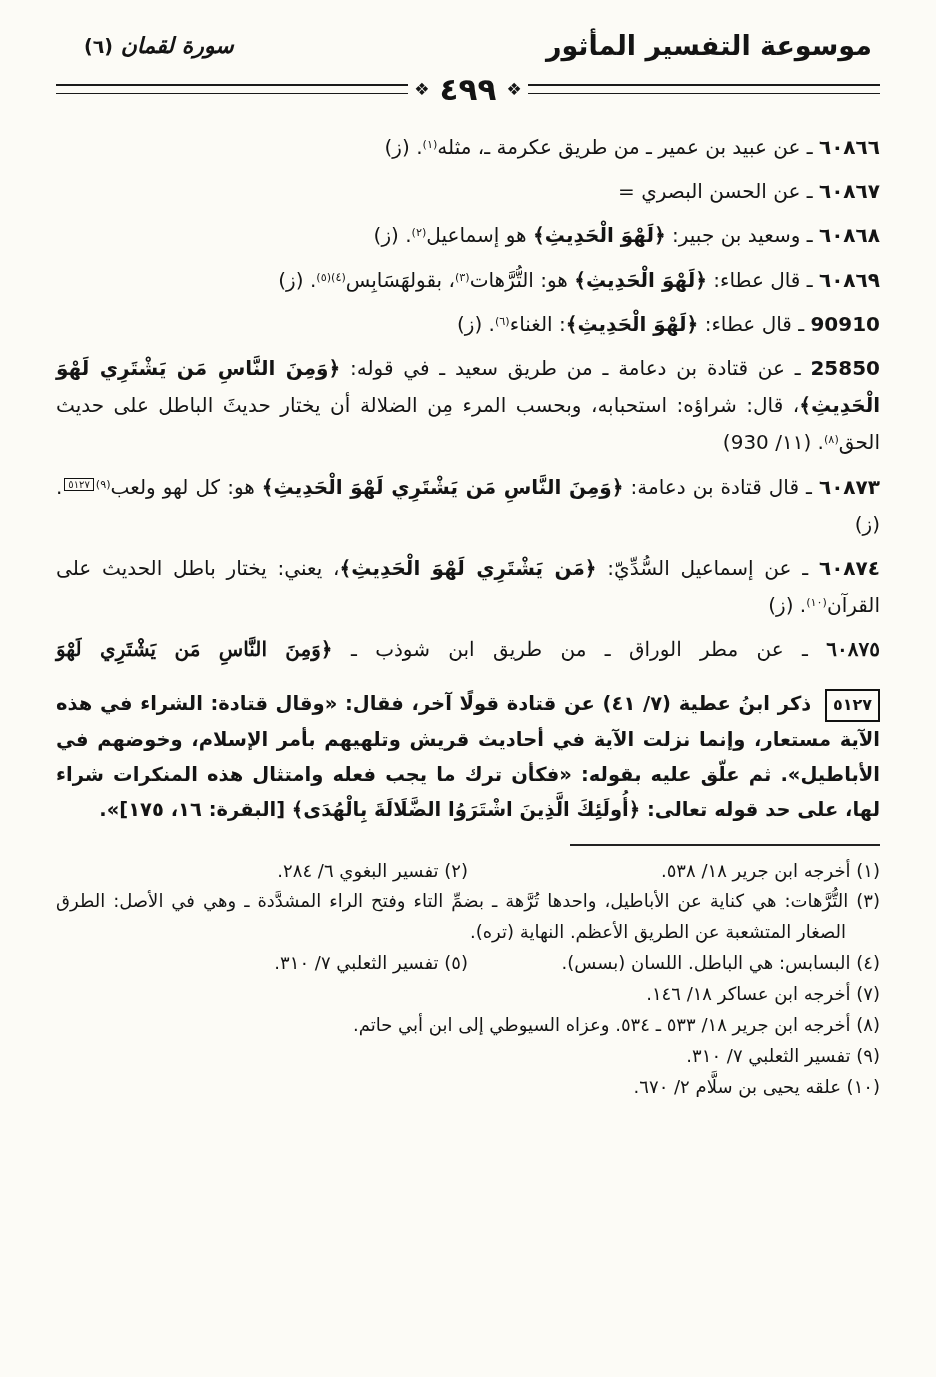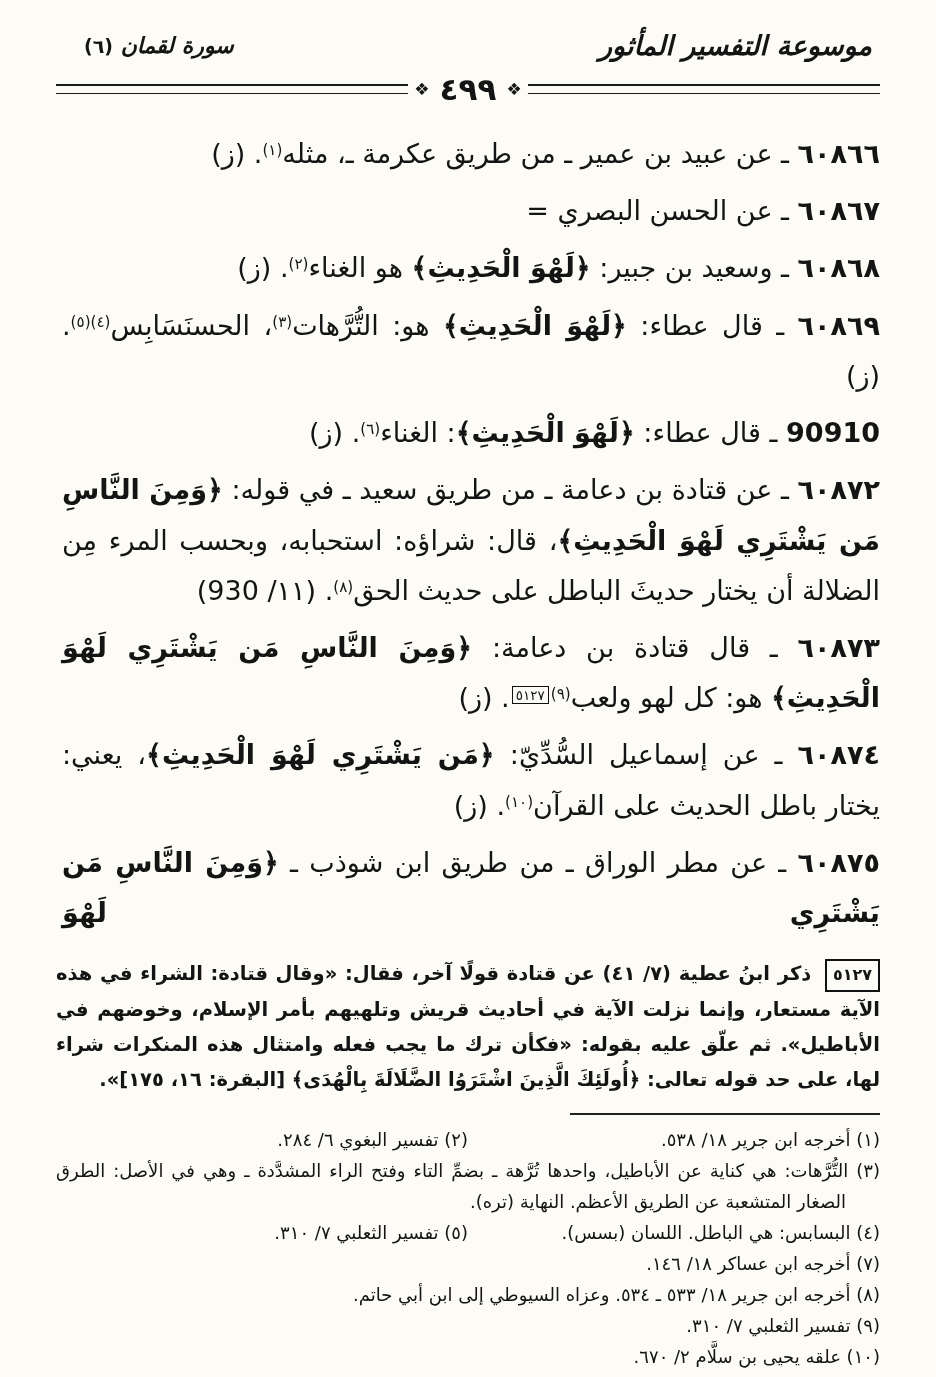--- a/index.html
+++ b/index.html
@@ -8,33 +8,33 @@
     width: 936px; height: 1377px; box-sizing: border-box;
     background: #fcfbf6; color: #141414;
     direction: rtl;
     font-family: "DejaVu Sans", sans-serif;
     padding: 30px 56px 20px 56px;
     overflow: hidden;
   }
 
   
   .hdr-row { display: flex; justify-content: space-between; align-items: center; padding: 0 8px; }
-  .book-logo { font-size: 27px; font-weight: bold; font-style: italic; letter-spacing: -1px; }
+  .book-logo { font-size: 27px; font-weight: bold; letter-spacing: -1px; }
   .surah-title { font-size: 22px; font-weight: bold; font-style: italic; margin-left: 20px; }
   .surah-title .plain { font-style: normal; font-size: 19px; }
 
   .band { display: flex; align-items: center; gap: 6px; margin-top: 10px; }
   .band .rule { flex: 1; height: 7px; border-top: 2px solid #1a1a1a; border-bottom: 1px solid #1a1a1a; }
   .band .pnum { font-size: 31px; font-weight: bold; padding: 0 4px; }
   .band .orn { font-size: 17px; line-height: 1; }
 
   
   .entries { margin-top: 22px; }
-  .entry { font-size: 27px; line-height: 1.86; text-align: justify; margin: 0 0 7px 6px; }
-  .entries .entry:last-child { text-align-last: justify; }
+  .entry { font-size: 20px; line-height: 1.86; text-align: justify; margin: 0 0 7px 0; }
+  .entries .entry:last-child { text-align-last: justify; font-family: Liberation Serif, serif; }
   .entry-num { font-weight: bold; }
   .s-n { font-weight: inherit; }
   .s-q { font-weight: bold; }
   .s-b { font-weight: bold; }
   .s-sup { font-size: 0.56em; vertical-align: 0.5em; }
   .s-box { font-size: 0.5em; vertical-align: 0.55em; border: 1px solid #111; padding: 0 3px; margin: 0 2px; }
 
   
   .note { margin-top: 18px; font-size: 19.5px; line-height: 1.8; text-align: justify; font-weight: bold; }
   .note-box { display: inline-block; border: 2px solid #111; padding: 0 6px; font-size: 16px; margin-left: 6px; font-weight: bold; }
@@ -64,24 +64,24 @@
       <span class="orn">❖</span>
       <span class="pnum">٤٩٩</span>
       <span class="orn">❖</span>
       <div class="rule"></div>
     </div>
   </header>
 
   <main class="entries">
       <p class="entry"><span class="entry-num">٦٠٨٦٦</span><span class="s-n"> ـ عن عبيد بن عمير ـ من طريق عكرمة ـ، مثله</span><span class="s-sup">(١)</span><span class="s-n">. (ز)</span></p>
       <p class="entry"><span class="entry-num">٦٠٨٦٧</span><span class="s-n"> ـ عن الحسن البصري =</span></p>
-      <p class="entry"><span class="entry-num">٦٠٨٦٨</span><span class="s-n"> ـ وسعيد بن جبير: </span><span class="s-q">﴿لَهْوَ الْحَدِيثِ﴾</span><span class="s-n"> هو الغناء</span><span class="s-sup">(٢)</span><span class="s-n">. (ز)</span></p>
-      <p class="entry"><span class="entry-num">٦٠٨٦٩</span><span class="s-n"> ـ قال عطاء: </span><span class="s-q">﴿لَهْوَ الْحَدِيثِ﴾</span><span class="s-n"> هو: التُّرَّهات</span><span class="s-sup">(٣)</span><span class="s-n">، الحسنَسَابِس</span><span class="s-sup">(٤)(٥)</span><span class="s-n">. (ز)</span></p>
+      <p class="entry"><span class="entry-num">٦٠٨٦٨</span><span class="s-n"> ـ وسعيد بن جبير: </span><span class="s-q">﴿لَهْوَ الْحَدِيثِ﴾</span><span class="s-n"> هو إسماعيل</span><span class="s-sup">(٢)</span><span class="s-n">. (ز)</span></p>
+      <p class="entry"><span class="entry-num">٦٠٨٦٩</span><span class="s-n"> ـ قال عطاء: </span><span class="s-q">﴿لَهْوَ الْحَدِيثِ﴾</span><span class="s-n"> هو: التُّرَّهات</span><span class="s-sup">(٣)</span><span class="s-n">، بقولهَسَابِس</span><span class="s-sup">(٤)(٥)</span><span class="s-n">. (ز)</span></p>
       <p class="entry"><span class="entry-num">90910</span><span class="s-n"> ـ قال عطاء: </span><span class="s-q">﴿لَهْوَ الْحَدِيثِ﴾</span><span class="s-n">: الغناء</span><span class="s-sup">(٦)</span><span class="s-n">. (ز)</span></p>
-      <p class="entry"><span class="entry-num">٦٠٨٧٢</span><span class="s-n"> ـ عن قتادة بن دعامة ـ من طريق سعيد ـ في قوله: </span><span class="s-q">﴿وَمِنَ النَّاسِ مَن يَشْتَرِي لَهْوَ الْحَدِيثِ﴾</span><span class="s-n">، قال: شراؤه: استحبابه، وبحسب المرء مِن الضلالة أن يختار حديثَ الباطل على حديث الحق</span><span class="s-sup">(٨)</span><span class="s-n">. (١١/ 930)</span></p>
+      <p class="entry"><span class="entry-num">25850</span><span class="s-n"> ـ عن قتادة بن دعامة ـ من طريق سعيد ـ في قوله: </span><span class="s-q">﴿وَمِنَ النَّاسِ مَن يَشْتَرِي لَهْوَ الْحَدِيثِ﴾</span><span class="s-n">، قال: شراؤه: استحبابه، وبحسب المرء مِن الضلالة أن يختار حديثَ الباطل على حديث الحق</span><span class="s-sup">(٨)</span><span class="s-n">. (١١/ 930)</span></p>
       <p class="entry"><span class="entry-num">٦٠٨٧٣</span><span class="s-n"> ـ قال قتادة بن دعامة: </span><span class="s-q">﴿وَمِنَ النَّاسِ مَن يَشْتَرِي لَهْوَ الْحَدِيثِ﴾</span><span class="s-n"> هو: كل لهو ولعب</span><span class="s-sup">(٩)</span><span class="s-box">٥١٢٧</span><span class="s-n">. (ز)</span></p>
       <p class="entry"><span class="entry-num">٦٠٨٧٤</span><span class="s-n"> ـ عن إسماعيل السُّدِّيّ: </span><span class="s-q">﴿مَن يَشْتَرِي لَهْوَ الْحَدِيثِ﴾</span><span class="s-n">، يعني: يختار باطل الحديث على القرآن</span><span class="s-sup">(١٠)</span><span class="s-n">. (ز)</span></p>
       <p class="entry"><span class="entry-num">٦٠٨٧٥</span><span class="s-n"> ـ عن مطر الوراق ـ من طريق ابن شوذب ـ </span><span class="s-q">﴿وَمِنَ النَّاسِ مَن يَشْتَرِي لَهْوَ</span></p>
     </main>
 
   <section class="note"><span class="note-box">٥١٢٧</span><span class="s-n"> ذكر </span><span class="s-b">ابنُ عطية</span><span class="s-n"> (٧/ ٤١) عن قتادة قولًا آخر، فقال: «وقال قتادة: الشراء في هذه الآية مستعار، وإنما نزلت الآية في أحاديث قريش وتلهيهم بأمر الإسلام، وخوضهم في الأباطيل». ثم علّق عليه بقوله: «فكأن ترك ما يجب فعله وامتثال هذه المنكرات شراء لها، على حد قوله تعالى: </span><span class="s-q">﴿أُولَئِكَ الَّذِينَ اشْتَرَوُا الضَّلَالَةَ بِالْهُدَى﴾</span><span class="s-n"> [البقرة: ١٦، ١٧٥]».</span></section>
 
   <div class="fn-sep"></div>
 
   <section class="footnotes">

